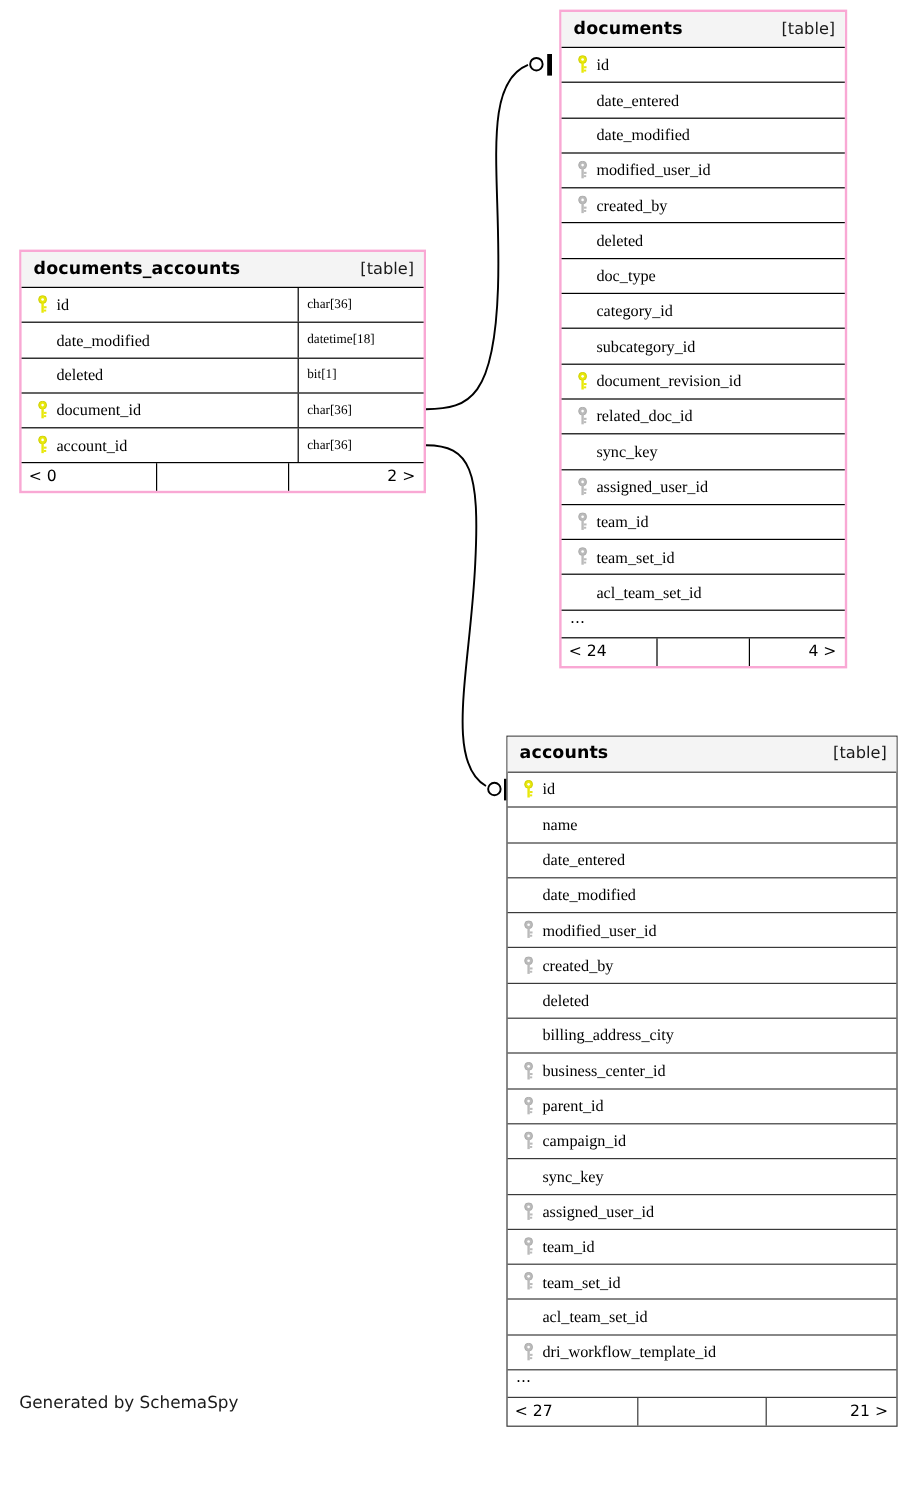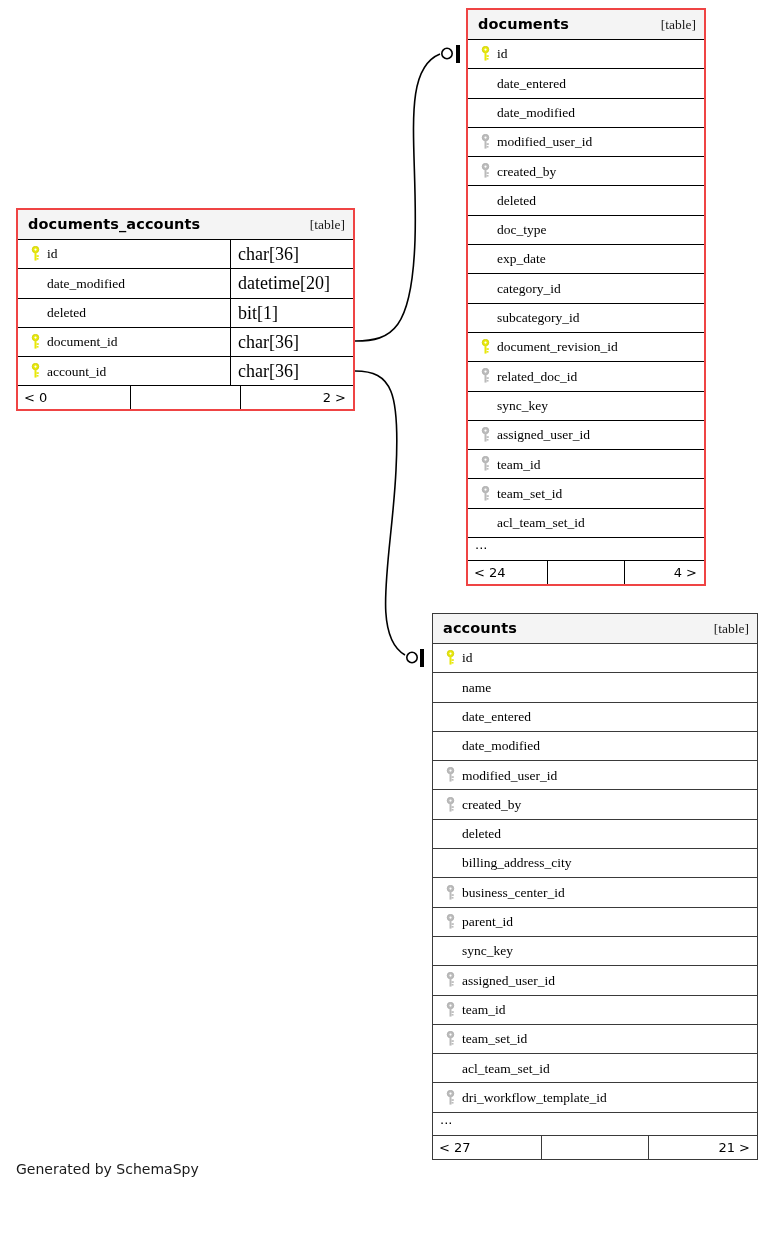--- a/index.html
+++ b/index.html
@@ -30,21 +30,21 @@
     left: 0; top: 0;
     width: 764px;
     height: 1245px;
     pointer-events: none;
   }
 
   
   .table-box {
     position: absolute;
     background: #ffffff;
-    border: 2px solid #ef4444;
+    border: 2px solid #f9a8d4;
     box-sizing: border-box;
     font-size: 13.5px;
     line-height: 1;
   }
   .table-box.thin-border {
     border: 1px solid #3a3a3a;
   }
 
   .table-header {
     position: relative;
@@ -61,21 +61,20 @@
     border-bottom: 1px solid #3a3a3a;
   }
   .table-title {
     font-weight: bold;
     font-size: 14.5px;
     letter-spacing: 0.1px;
   }
   .table-kind {
     font-size: 13.5px;
     color: #1a1a1a;
-    font-family: Liberation Serif, serif;
   }
 
   .col-row {
     position: relative;
     height: 29.3px;
     border-bottom: 1px solid #000000;
     box-sizing: border-box;
     display: flex;
     align-items: center;
     font-family: Liberation Serif, serif;
@@ -88,28 +87,28 @@
   .col-name-cell {
     flex: 1 1 auto;
     display: flex;
     align-items: center;
     padding-left: 8px;
     min-width: 0;
     height: 100%;
   }
   .col-type-cell {
     flex: 0 0 auto;
-    width: 123px;
+    width: 105px;
     height: 100%;
     display: flex;
     align-items: center;
     padding-left: 7px;
     border-left: 1px solid #000000;
     box-sizing: border-box;
-    font-size: 18px;
+    font-size: 11px;
   }
 
   .key-slot {
     width: 18px;
     flex: 0 0 18px;
     display: flex;
     align-items: center;
     justify-content: center;
   }
   .key-icon { display: block; }
@@ -171,21 +170,21 @@
     left: 16px;
     top: 208px;
     width: 339px;
   }
   #table-documents {
     left: 466px;
     top: 8px;
     width: 240px;
   }
   #table-accounts {
-    left: 432px;
+    left: 422px;
     top: 613px;
     width: 326px;
   }
 
   
   #caption {
     position: absolute;
     left: 16px;
     top: 1161px;
     font-size: 14px;
@@ -231,21 +230,21 @@
             </span>
             <span class="col-label">id</span>
           </div>
           <div class="col-type-cell">char[36]</div>
         </div>
         <div class="col-row">
           <div class="col-name-cell">
             <span class="key-slot"></span>
             <span class="col-label">date_modified</span>
           </div>
-          <div class="col-type-cell">datetime[20]</div>
+          <div class="col-type-cell">datetime[18]</div>
         </div>
         <div class="col-row">
           <div class="col-name-cell">
             <span class="key-slot"></span>
             <span class="col-label">deleted</span>
           </div>
           <div class="col-type-cell">bit[1]</div>
         </div>
         <div class="col-row">
           <div class="col-name-cell">
@@ -348,26 +347,20 @@
         <div class="col-row">
           <div class="col-name-cell">
             <span class="key-slot"></span>
             <span class="col-label">deleted</span>
           </div>
         </div>
         <div class="col-row">
           <div class="col-name-cell">
             <span class="key-slot"></span>
             <span class="col-label">doc_type</span>
-          </div>
-        </div>
-        <div class="col-row">
-          <div class="col-name-cell">
-            <span class="key-slot"></span>
-            <span class="col-label">exp_date</span>
           </div>
         </div>
         <div class="col-row">
           <div class="col-name-cell">
             <span class="key-slot"></span>
             <span class="col-label">category_id</span>
           </div>
         </div>
         <div class="col-row">
           <div class="col-name-cell">
@@ -567,20 +560,34 @@
                 <rect x="4.5" y="6.2" width="2" height="8.4" fill="#bbbbbb"></rect>
                 <rect x="6.5" y="9.2" width="2.3" height="1.7" fill="#bbbbbb"></rect>
                 <rect x="6.5" y="12.0" width="2.0" height="1.6" fill="#bbbbbb"></rect>
               </svg>
             </span>
             <span class="col-label">parent_id</span>
           </div>
         </div>
         <div class="col-row">
           <div class="col-name-cell">
+            <span class="key-slot">
+              <svg class="key-icon" width="11" height="16" viewBox="0 0 11 16">
+                <circle cx="5.5" cy="3.6" r="3.3" fill="#bbbbbb" stroke="#a8a8a8" stroke-width="0.7"></circle>
+                <circle cx="5.5" cy="3.6" r="1.1" fill="#ffffff"></circle>
+                <rect x="4.5" y="6.2" width="2" height="8.4" fill="#bbbbbb"></rect>
+                <rect x="6.5" y="9.2" width="2.3" height="1.7" fill="#bbbbbb"></rect>
+                <rect x="6.5" y="12.0" width="2.0" height="1.6" fill="#bbbbbb"></rect>
+              </svg>
+            </span>
+            <span class="col-label">campaign_id</span>
+          </div>
+        </div>
+        <div class="col-row">
+          <div class="col-name-cell">
             <span class="key-slot"></span>
             <span class="col-label">sync_key</span>
           </div>
         </div>
         <div class="col-row">
           <div class="col-name-cell">
             <span class="key-slot">
               <svg class="key-icon" width="11" height="16" viewBox="0 0 11 16">
                 <circle cx="5.5" cy="3.6" r="3.3" fill="#bbbbbb" stroke="#a8a8a8" stroke-width="0.7"></circle>
                 <circle cx="5.5" cy="3.6" r="1.1" fill="#ffffff"></circle>

